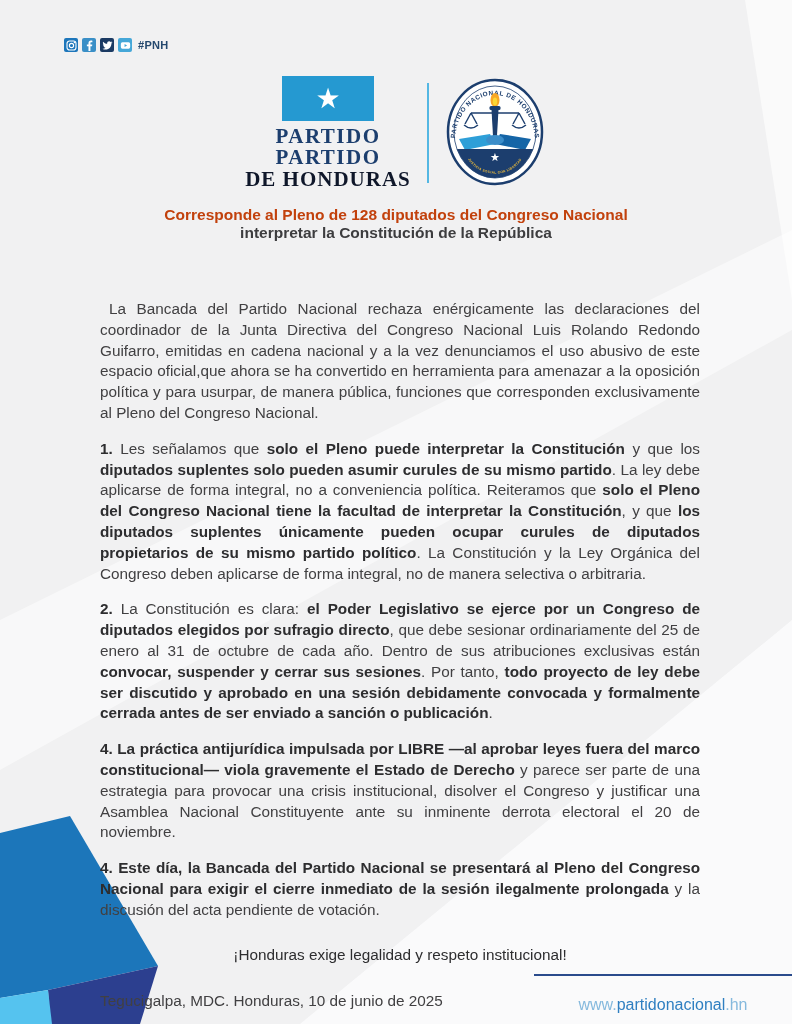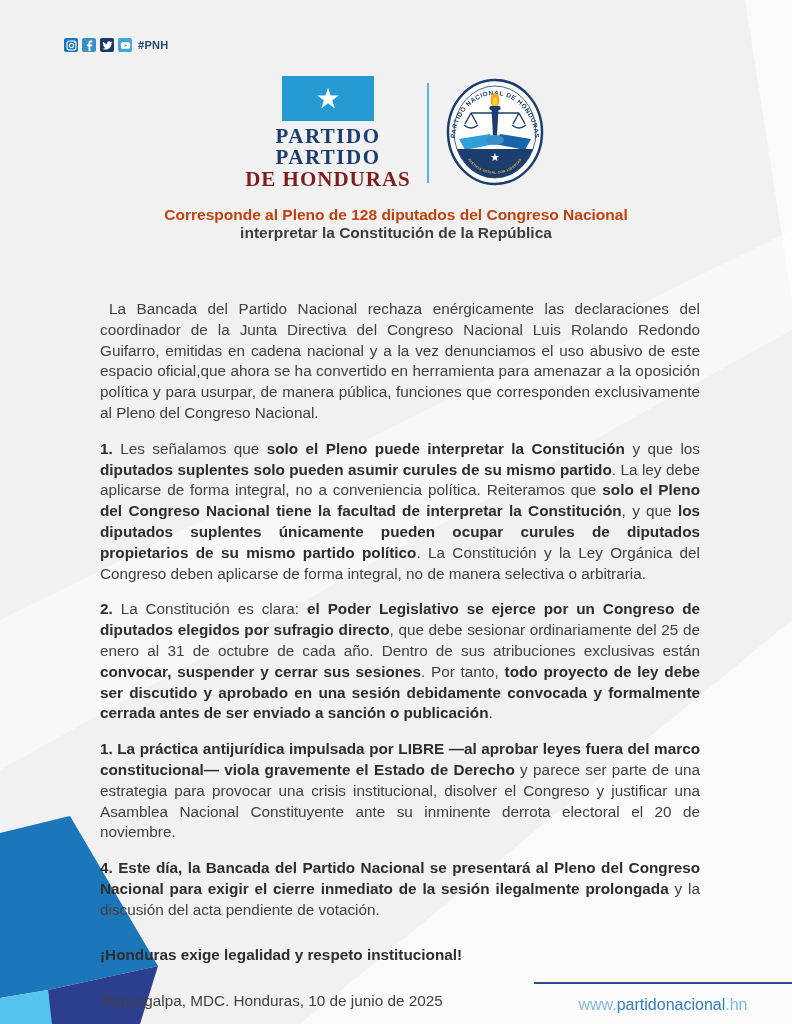--- a/index.html
+++ b/index.html
@@ -12,38 +12,38 @@
   .social{left:64px;top:38px;display:flex;align-items:center;gap:4px;}
   .sicon{width:14px;height:14px;display:flex;align-items:center;justify-content:center;border-radius:2px;}
   .hashtag{font-size:11px;font-weight:bold;color:#24486e;margin-left:2px;letter-spacing:.3px;}
 
   
   .logoRow{left:0;right:0;top:76px;display:flex;justify-content:center;align-items:center;}
   .logoText{display:flex;flex-direction:column;align-items:center;}
   .flag{width:92px;height:45px;background:#2599d1;display:flex;align-items:center;justify-content:center;margin-bottom:5px;}
   .flag .star{color:#ffffff;font-size:28px;line-height:1;}
   .lt1,.lt2{font-family:"Liberation Serif",serif;font-weight:bold;font-size:21px;line-height:1.0;color:#1c3e6e;letter-spacing:1.5px;}
-  .lt3{font-family:"Liberation Serif",serif;font-weight:bold;font-size:21px;line-height:1.05;color:#7f1d1d;letter-spacing:1px;}
+  .lt3{font-family:"Liberation Serif",serif;font-weight:bold;font-size:21px;line-height:1.05;color:#0f172a;letter-spacing:1px;}
   .vdiv{width:2px;height:100px;background:#54b7e3;margin:0 14px 0 16px;}
 
   
   .titleBlock{left:0;right:0;top:206px;text-align:center;}
   .titleBlock .t1{font-size:15.5px;font-weight:bold;color:#c2410c;}
   .titleBlock .t2{font-size:15.5px;font-weight:bold;color:#3d3d3f;}
 
   
   .bodyCol{left:100px;top:284px;width:600px;color:#414042;font-size:15.3px;line-height:20.8px;text-align:justify;}
   .bodyCol p{margin:15px 0 12px 0;}
   .b{font-weight:bold;color:#2d2d2f;}
   .indent{text-indent:9px;}
-  .slogan{font-weight:bold;color:#2d2d2f;margin-top:24px;}
+  .slogan{text-align:center;font-weight:normal;color:#2d2d2f;margin-top:24px;}
   .dateline{text-align:left;margin-top:26px;color:#414042;}
 
   
-  .site{right:0;bottom:10px;width:258px;border-top:2px solid #2a4b8c;padding-top:12px;text-align:center;font-size:16px;z-index:3;cursor:pointer;}
+  .site{right:0;bottom:10px;width:258px;border-top:2px solid #2a4b8c;padding-top:20px;text-align:center;font-size:16px;z-index:3;cursor:pointer;}
   .site .lite{color:#85b9dd;}
   .site .mid{color:#2f7fc1;}
 </style>
 </head>
 <body>
 
 <div class="sheet">
 
   <svg class="deco" width="792" height="1024" viewBox="0 0 792 1024">
     <polygon points="745,0 792,0 792,300" fill="#fafafa"></polygon>
@@ -138,21 +138,21 @@
 
   <div class="layer titleBlock">
     <div class="t1">Corresponde al Pleno de 128 diputados del Congreso Nacional</div>
     <div class="t2">interpretar la Constitución de la República</div>
   </div>
 
   <div class="layer bodyCol">
     <p class="indent"><span>La Bancada del Partido Nacional rechaza enérgicamente las declaraciones del coordinador de la Junta Directiva del Congreso Nacional Luis Rolando Redondo Guifarro, emitidas en cadena nacional y a la vez denunciamos el uso abusivo de este espacio oficial,que ahora se ha convertido en herramienta para amenazar a la oposición política y para usurpar, de manera pública, funciones que corresponden exclusivamente al Pleno del Congreso Nacional.</span></p>
     <p><span class="b">1.</span><span> Les señalamos que </span><span class="b">solo el Pleno puede interpretar la Constitución</span><span> y que los </span><span class="b">diputados suplentes solo pueden asumir curules de su mismo partido</span><span>. La ley debe aplicarse de forma integral, no a conveniencia política. Reiteramos que </span><span class="b">solo el Pleno del Congreso Nacional tiene la facultad de interpretar la Constitución</span><span>, y que </span><span class="b">los diputados suplentes únicamente pueden ocupar curules de diputados propietarios de su mismo partido político</span><span>. La Constitución y la Ley Orgánica del Congreso deben aplicarse de forma integral, no de manera selectiva o arbitraria.</span></p>
     <p><span class="b">2.</span><span> La Constitución es clara: </span><span class="b">el Poder Legislativo se ejerce por un Congreso de diputados elegidos por sufragio directo</span><span>, que debe sesionar ordinariamente del 25 de enero al 31 de octubre de cada año. Dentro de sus atribuciones exclusivas están </span><span class="b">convocar, suspender y cerrar sus sesiones</span><span>. Por tanto, </span><span class="b">todo proyecto de ley debe ser discutido y aprobado en una sesión debidamente convocada y formalmente cerrada antes de ser enviado a sanción o publicación</span><span>.</span></p>
-    <p><span class="b">1. La práctica antijurídica impulsada por LIBRE —al aprobar leyes fuera del marco constitucional— viola gravemente el Estado de Derecho</span><span> y parece ser parte de una estrategia para provocar una crisis institucional, disolver el Congreso y justificar una Asamblea Nacional Constituyente ante su inminente derrota electoral el 20 de noviembre.</span></p>
+    <p><span class="b">4. La práctica antijurídica impulsada por LIBRE —al aprobar leyes fuera del marco constitucional— viola gravemente el Estado de Derecho</span><span> y parece ser parte de una estrategia para provocar una crisis institucional, disolver el Congreso y justificar una Asamblea Nacional Constituyente ante su inminente derrota electoral el 20 de noviembre.</span></p>
     <p><span class="b">4. Este día, la Bancada del Partido Nacional se presentará al Pleno del Congreso Nacional para exigir el cierre inmediato de la sesión ilegalmente prolongada</span><span> y la discusión del acta pendiente de votación.</span></p>
     <div class="slogan">¡Honduras exige legalidad y respeto institucional!</div>
     <div class="dateline">Tegucigalpa, MDC. Honduras, 10 de junio de 2025</div>
 
   </div>
 
   <div class="layer site">
     <span class="lite">www.</span><span class="mid">partidonacional</span><span class="lite">.hn</span>
   </div>
 

